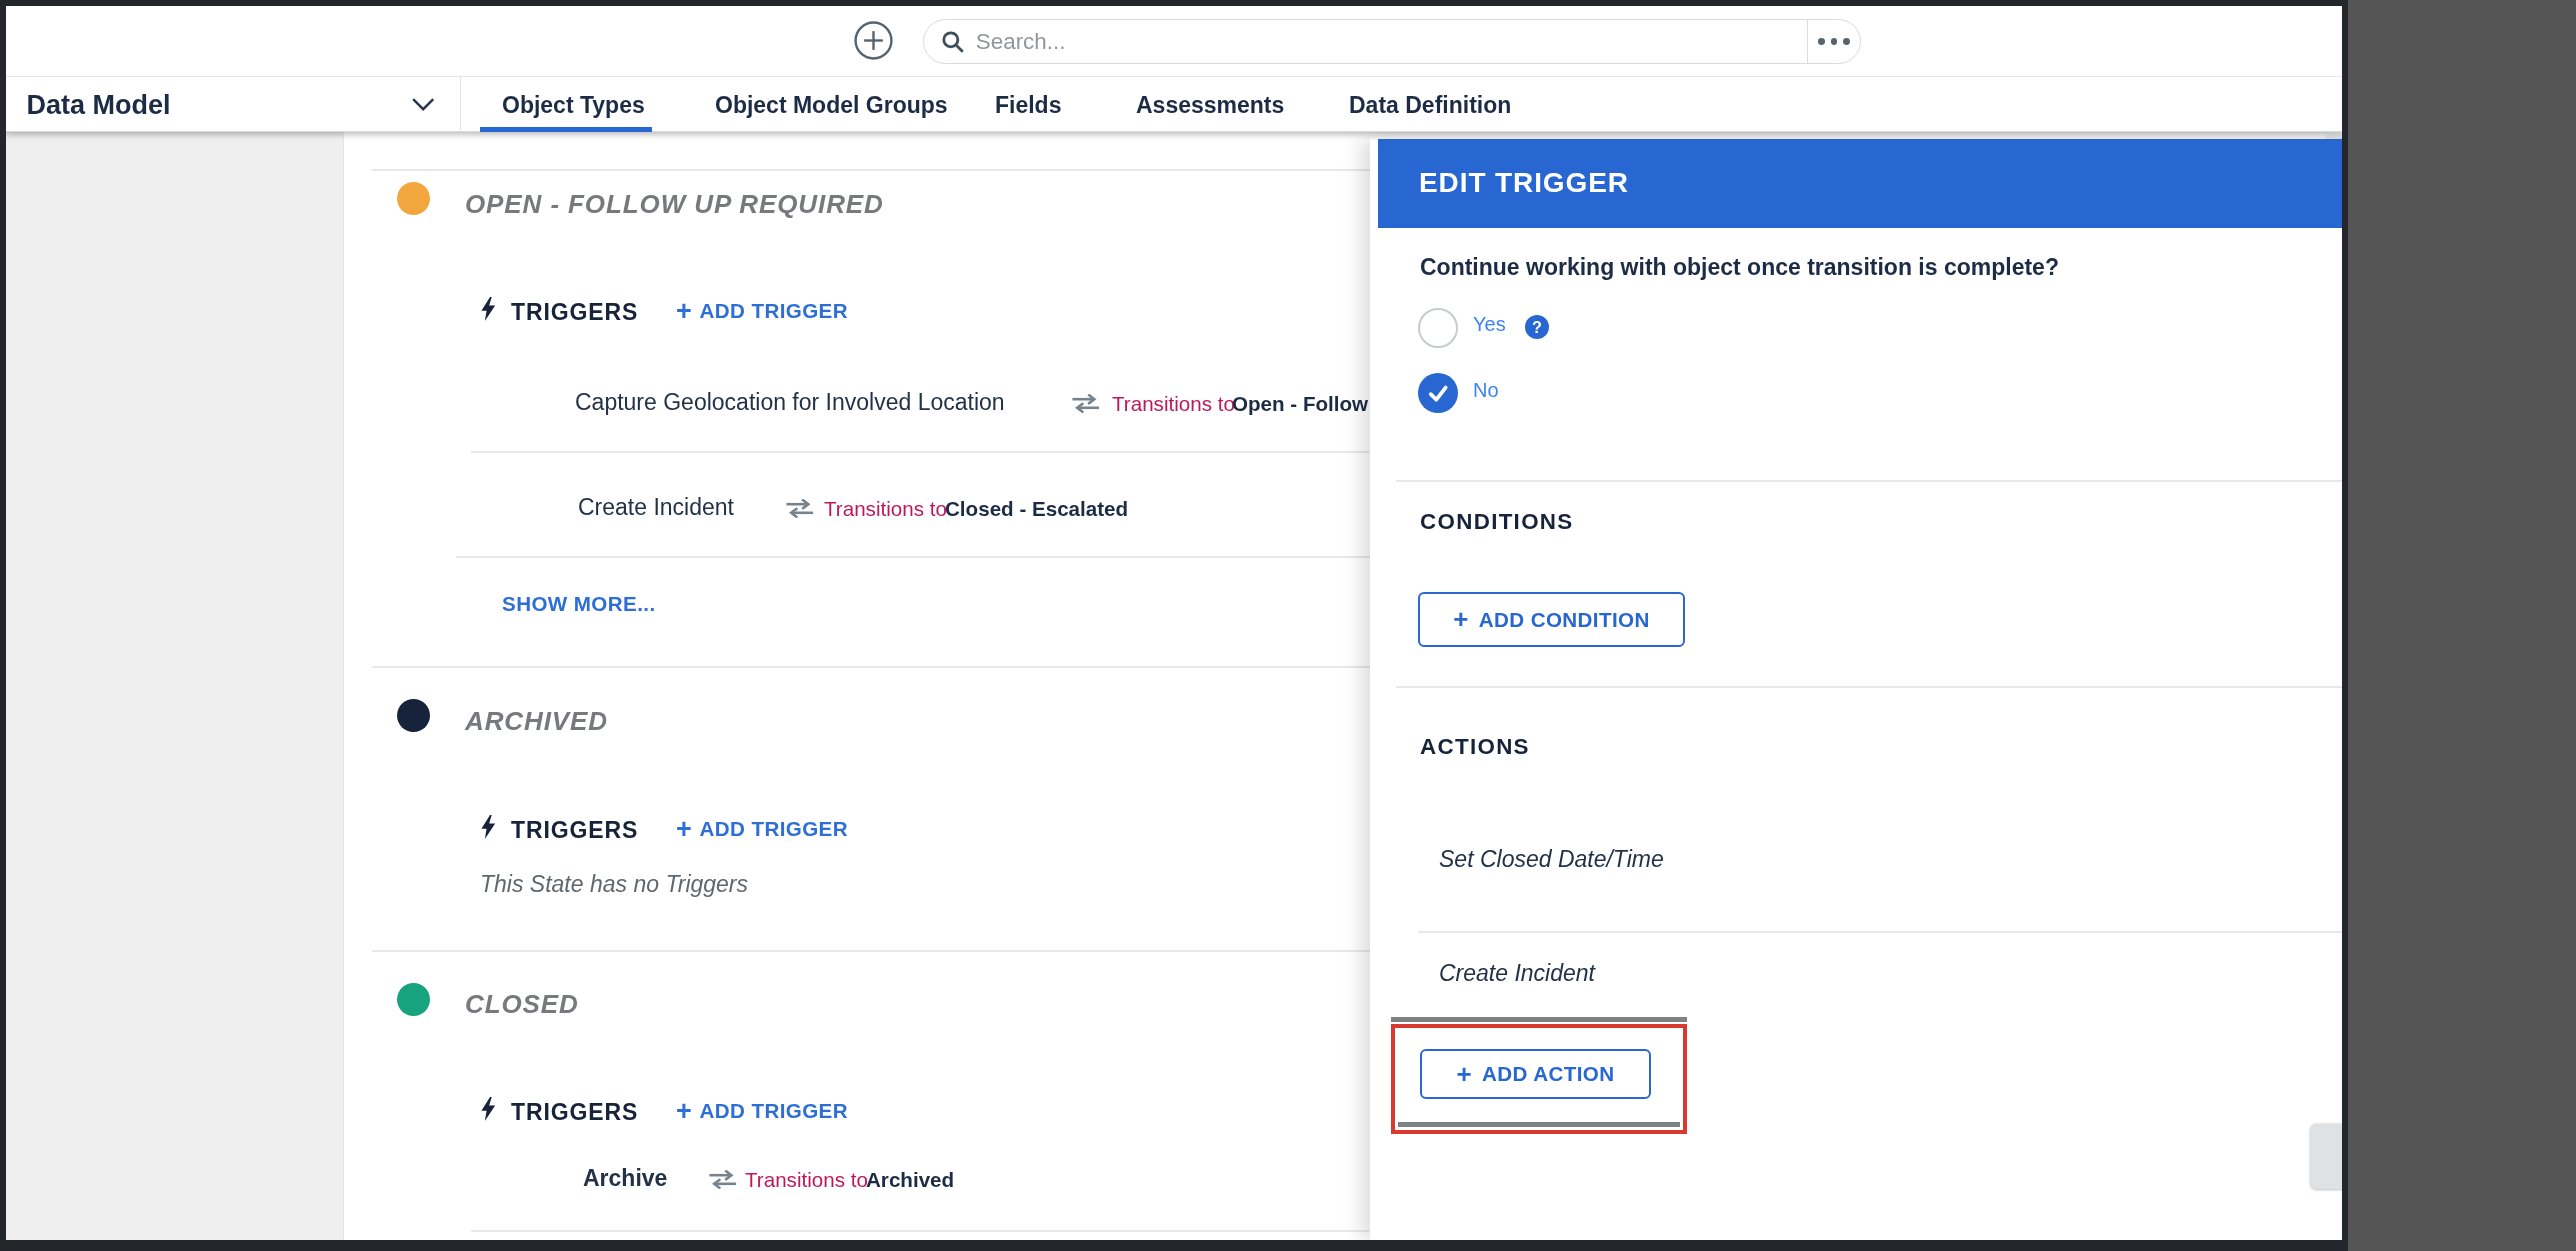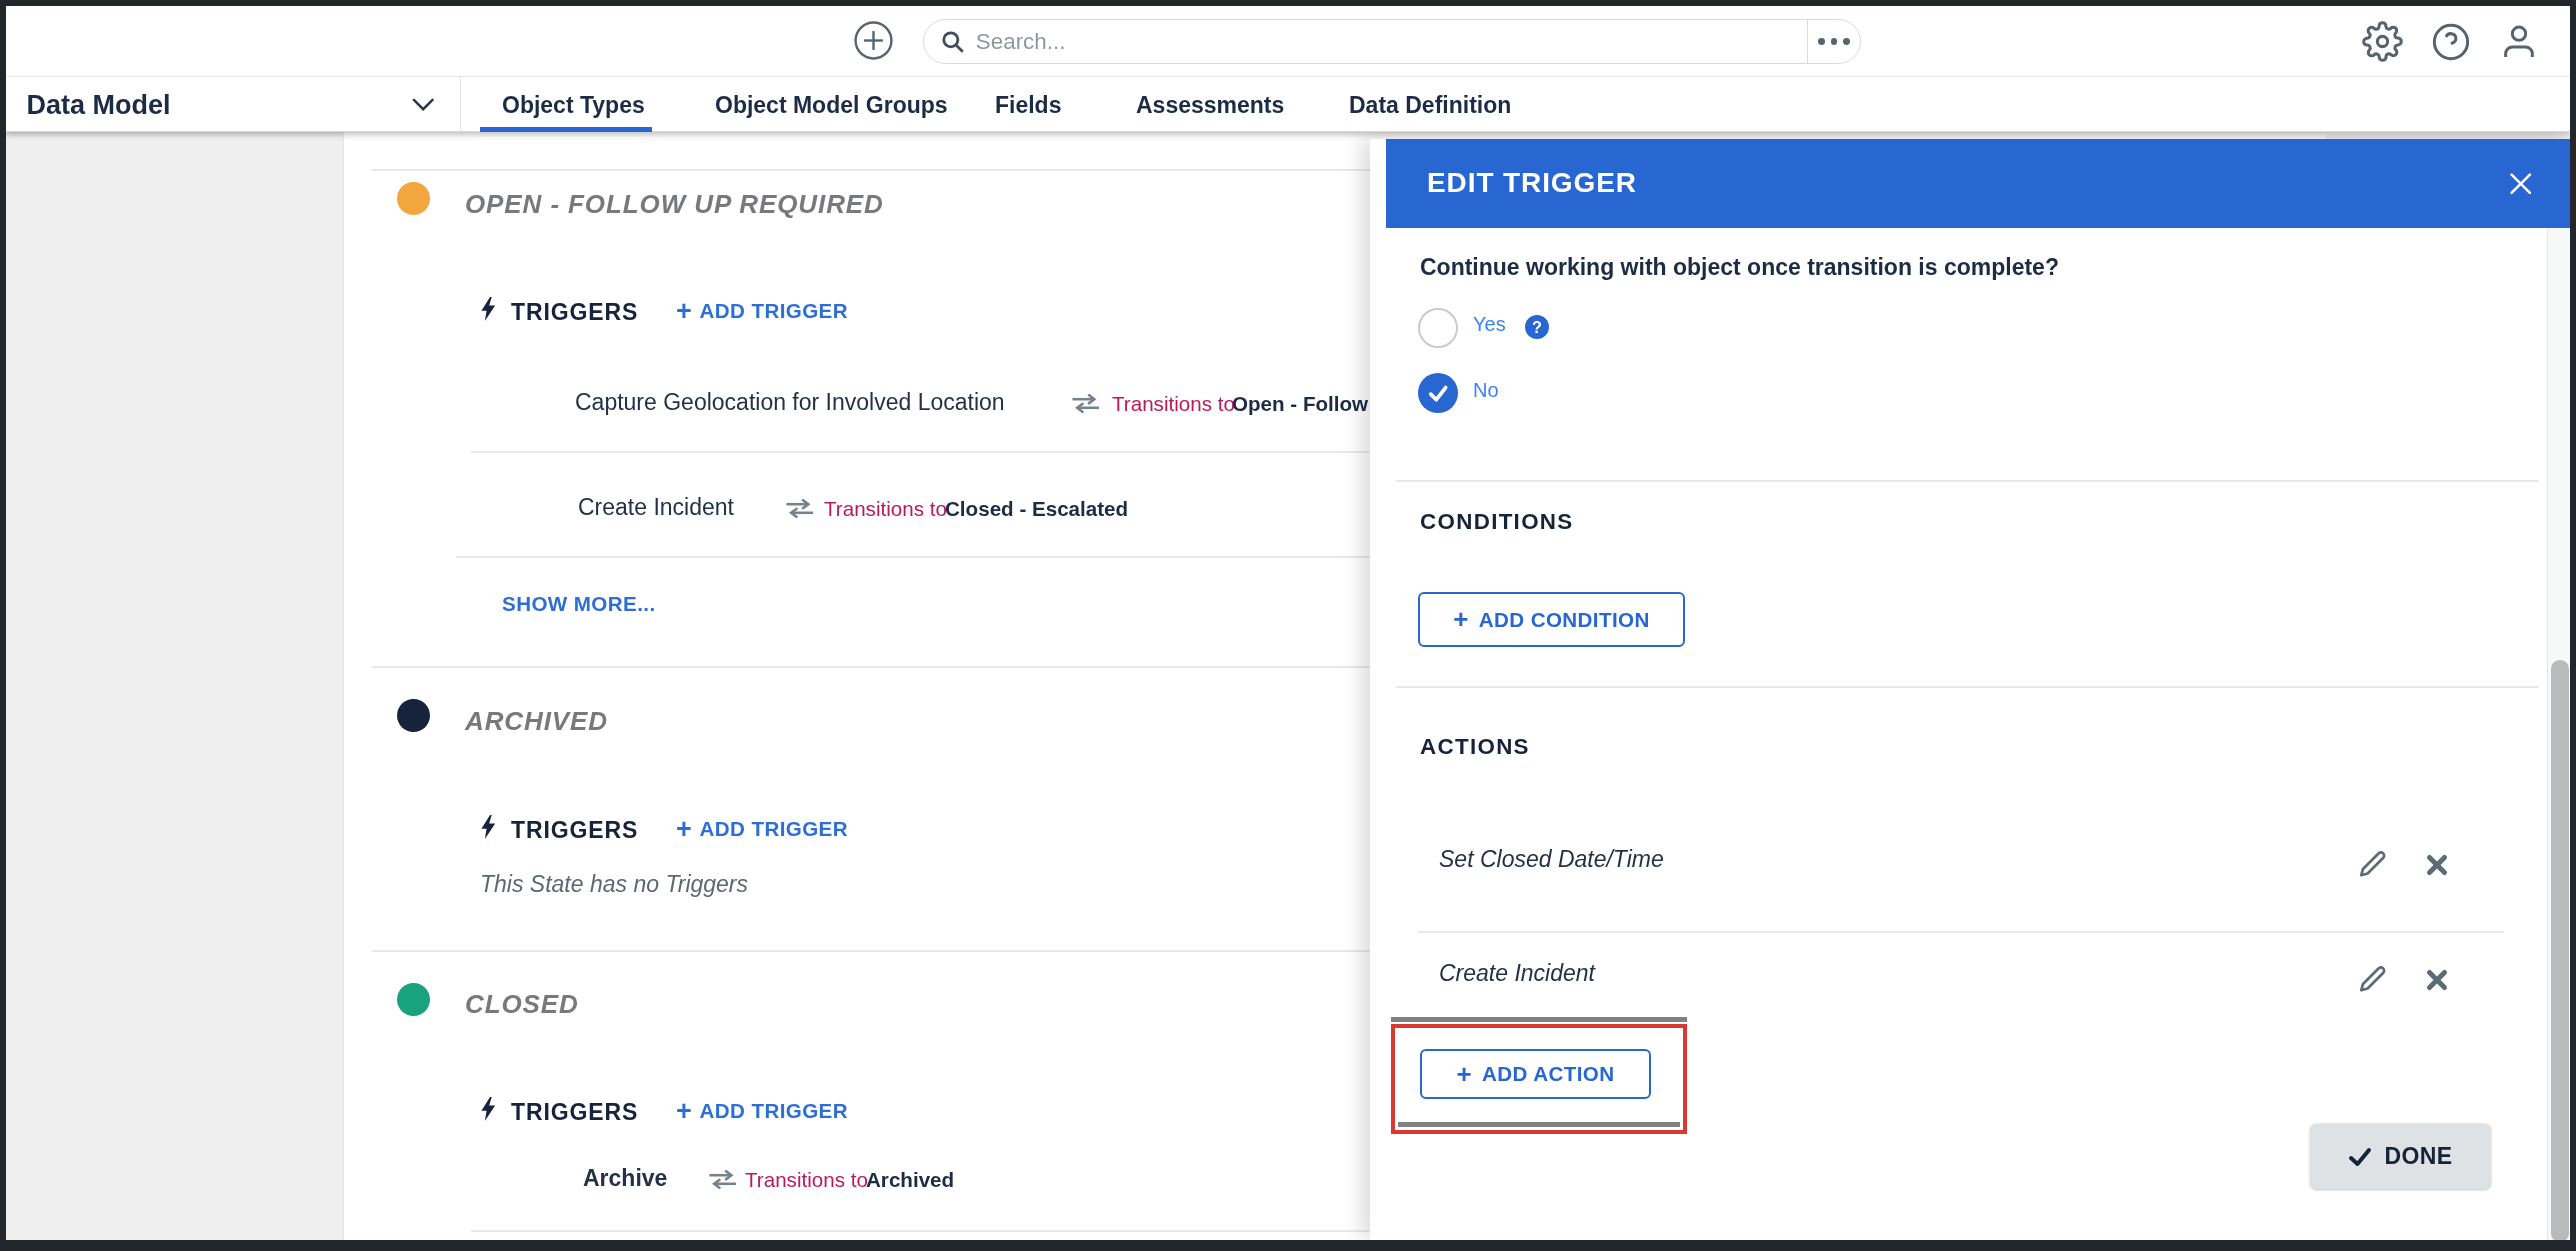--- a/index.html
+++ b/index.html
@@ -1,18 +1,18 @@
 <!DOCTYPE html>
 <html style="--accent: #2867d2; --link_blue: #2e6fd6; --header_blue: #2867d2; --annotation_red: #d93a30; --state_open: #f2a63e; --state_archived: #16233a; --state_closed: #16a37d; --title_gray: #77797d; --text_navy: #1d2c45; --divider: #e7e8ea;font-size:13.8px"><head>
 <meta charset="utf-8">
 <style>
   html,body{margin:0;padding:0;background:#555;}
   *{box-sizing:border-box;}
   .screen{
-    position:relative;width:2576px;height:1251px;background:#ebeced;overflow:hidden;
+    position:relative;width:2348px;height:1251px;background:#ebeced;overflow:hidden;
     font-family:"Liberation Sans","DejaVu Sans",sans-serif;
     color:var(--text_navy,#1d2c45);
   }
   .abs{position:absolute;white-space:nowrap;}
   .frame-border{position:absolute;inset:0;border:6px solid #23272b;border-bottom-width:11.2px;z-index:60;pointer-events:none;}
 
   
   .topbar{position:absolute;left:6px;top:6px;right:6px;height:71px;background:#fff;border-bottom:1.7px solid #e5e6e8;z-index:10;}
   .plus-circle{position:absolute;left:847px;top:13.8px;width:41px;height:41px;color:#55646f;}
   .search-box{position:absolute;left:917px;top:13px;width:938px;height:45px;border:1.7px solid #d9dbdd;border-radius:24px;background:#fff;display:flex;align-items:center;}
@@ -46,21 +46,21 @@
   .add-link .lbl{font-size:20.6px;letter-spacing:0.4px;}
   .trig-name{font-size:23px;color:#233249;}
   .rel-icon{position:absolute;width:27.5px;height:19px;color:#77838c;}
   .rel-label{font-size:20.6px;color:#be185d;}
   .rel-target{font-size:20.6px;font-weight:700;color:#1d2c45;}
   .show-more{position:absolute;font-size:20.6px;font-weight:700;letter-spacing:0.4px;color:var(--link_blue,#2e6fd6);cursor:pointer;}
   .empty-italic{position:absolute;font-size:23px;font-style:italic;color:#5f676e;}
 
   
   .panel{position:absolute;left:1370px;top:139px;width:1200px;bottom:11.2px;background:#fff;box-shadow:-8.6px 0 19px rgba(0,0,0,.14);z-index:5;}
-  .panel-header{position:absolute;left:16px;top:0;right:0;height:89px;background:var(--header_blue,#2867d2);}
+  .panel-header{position:absolute;left:8px;top:0;right:0;height:89px;background:var(--header_blue,#2867d2);}
   .panel-title{position:absolute;left:41px;top:28px;font-size:28px;font-weight:700;letter-spacing:0.9px;color:#fff;}
   .panel-close{position:absolute;right:36px;top:31px;width:27.5px;height:27.5px;color:#fff;cursor:pointer;}
   .q-text{position:absolute;left:50px;top:115px;font-size:23px;font-weight:700;color:var(--text_navy,#1d2c45);}
   .radio{position:absolute;width:40px;height:40px;border-radius:50%;}
   .radio.off{border:2.6px solid #c7cbcf;background:#fff;cursor:pointer;}
   .radio.on{background:var(--accent,#2867d2);display:flex;align-items:center;justify-content:center;cursor:pointer;}
   .radio-label{position:absolute;font-size:20px;color:#3b82f6;}
   .help-badge{position:absolute;width:24px;height:24px;border-radius:50%;background:var(--accent,#2867d2);color:#fff;font-size:16.3px;font-weight:700;display:flex;align-items:center;justify-content:center;cursor:pointer;}
   .p-divider{position:absolute;left:26px;width:1143px;height:1.7px;background:var(--divider,#e7e8ea);}
   .p-sec{position:absolute;left:50px;font-size:22.4px;font-weight:700;letter-spacing:1.3px;color:#16233a;}

